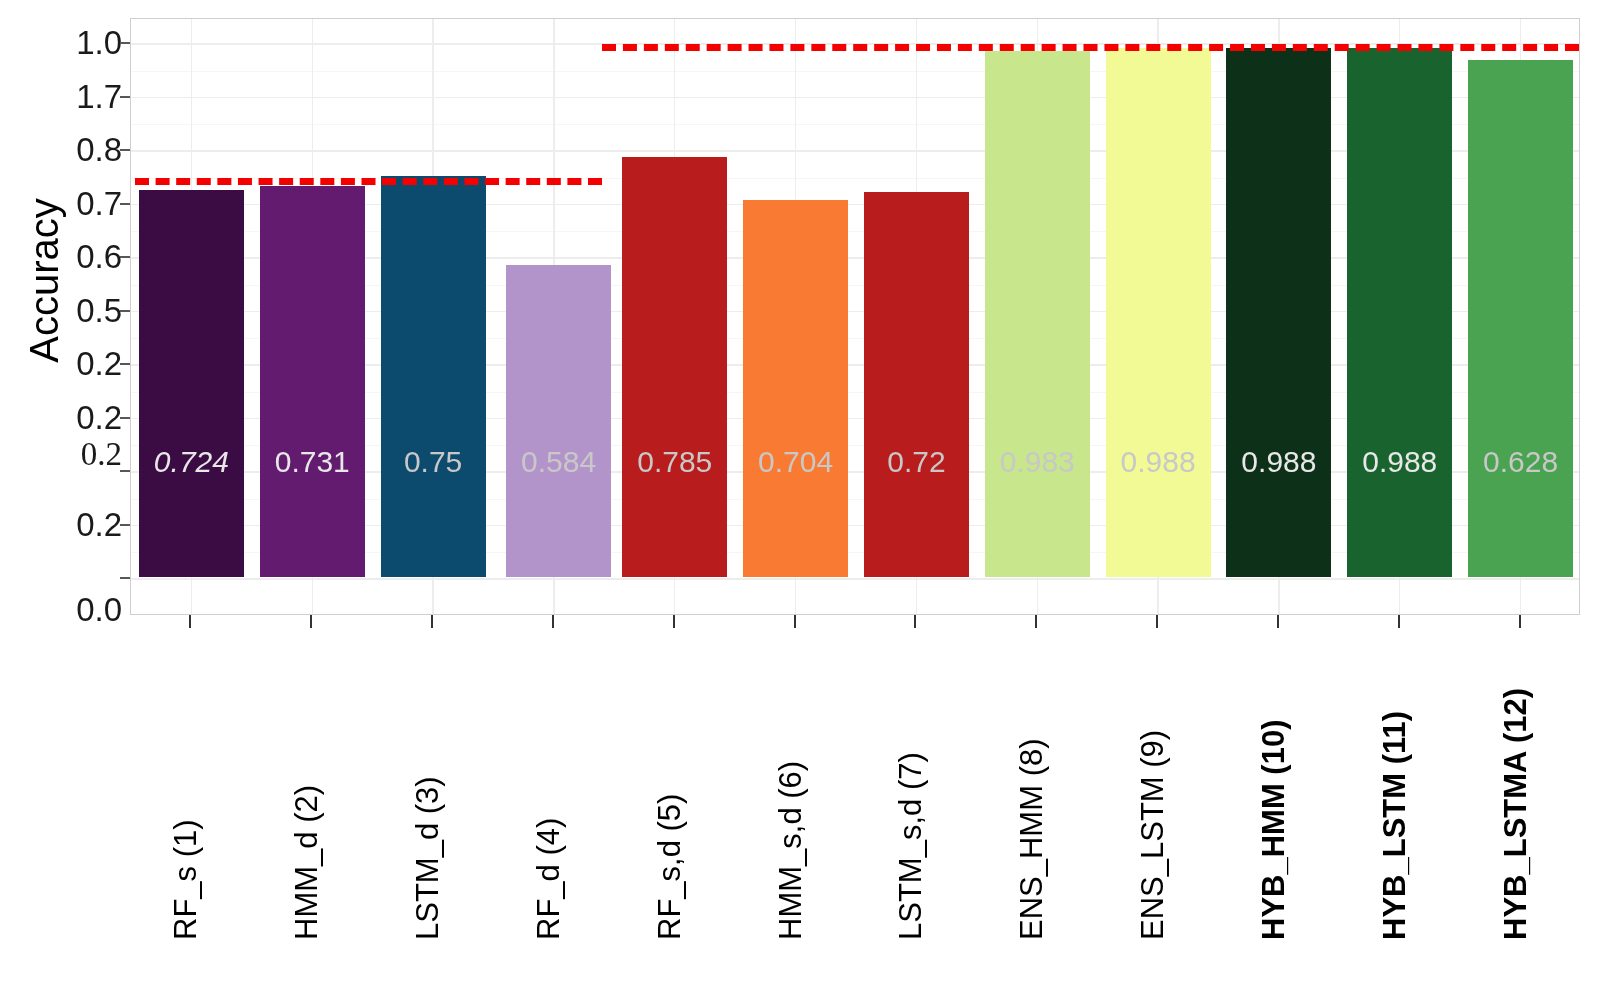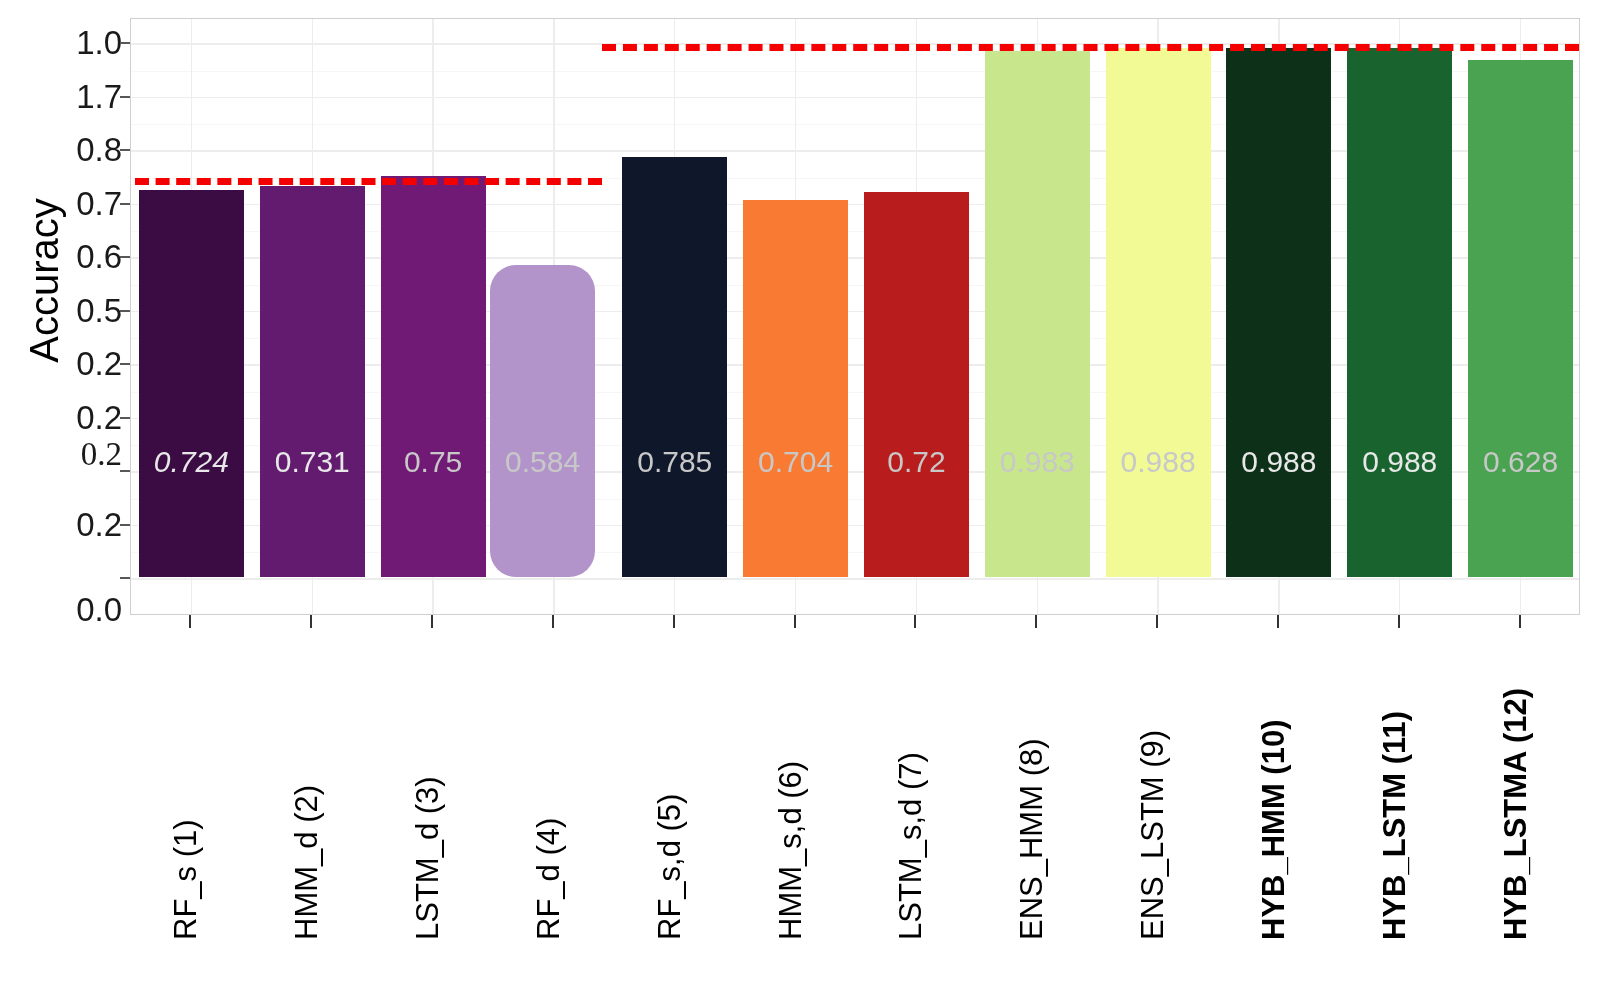--- a/index.html
+++ b/index.html
@@ -211,27 +211,27 @@
         <div class="grid-major-v" style="left: 1268.05px;"></div>
         <div class="grid-major-v" style="left: 1388.88px;"></div>
       </div>
     <div id="bars">
         <div class="bar" style="left: 7.85417px; width: 105.125px; height: 387.34px; background: rgb(59, 11, 68);">
           <div class="bar-value dark-text" style="top: 257.315px; font-style: italic;">0.724</div>
         </div>
         <div class="bar" style="left: 128.688px; width: 105.125px; height: 391.085px; background: rgb(98, 27, 110);">
           <div class="bar-value dark-text" style="top: 261.06px;">0.731</div>
         </div>
-        <div class="bar" style="left: 249.521px; width: 105.125px; height: 401.25px; background: #701a75;">
+        <div class="bar" style="left: 249.521px; width: 105.125px; height: 401.25px; background: #0c4a6e;">
           <div class="bar-value" style="top: 271.225px;">0.75</div>
         </div>
-        <div class="bar" style="left: 359px; width: 105.125px; height: 312.44px; background: rgb(179, 148, 202); border-radius: 26px;">
+        <div class="bar" style="left: 375px; width: 105.125px; height: 312.44px; background: rgb(179, 148, 202);">
           <div class="bar-value" style="top: 182.415px;">0.584</div>
         </div>
-        <div class="bar" style="left: 491.188px; width: 105.125px; height: 419.975px; background: #0f172a;">
+        <div class="bar" style="left: 491.188px; width: 105.125px; height: 419.975px; background: #b91c1c;">
           <div class="bar-value" style="top: 289.95px;">0.785</div>
         </div>
         <div class="bar" style="left: 612.021px; width: 105.125px; height: 376.64px; background: rgb(249, 122, 50);">
           <div class="bar-value" style="top: 246.615px;">0.704</div>
         </div>
         <div class="bar" style="left: 732.854px; width: 105.125px; height: 385.2px; background: #b91c1c;">
           <div class="bar-value" style="top: 255.175px;">0.72</div>
         </div>
         <div class="bar" style="left: 853.688px; width: 105.125px; height: 525.905px; background: rgb(200, 230, 139);">
           <div class="bar-value" style="top: 395.88px;">0.983</div>

